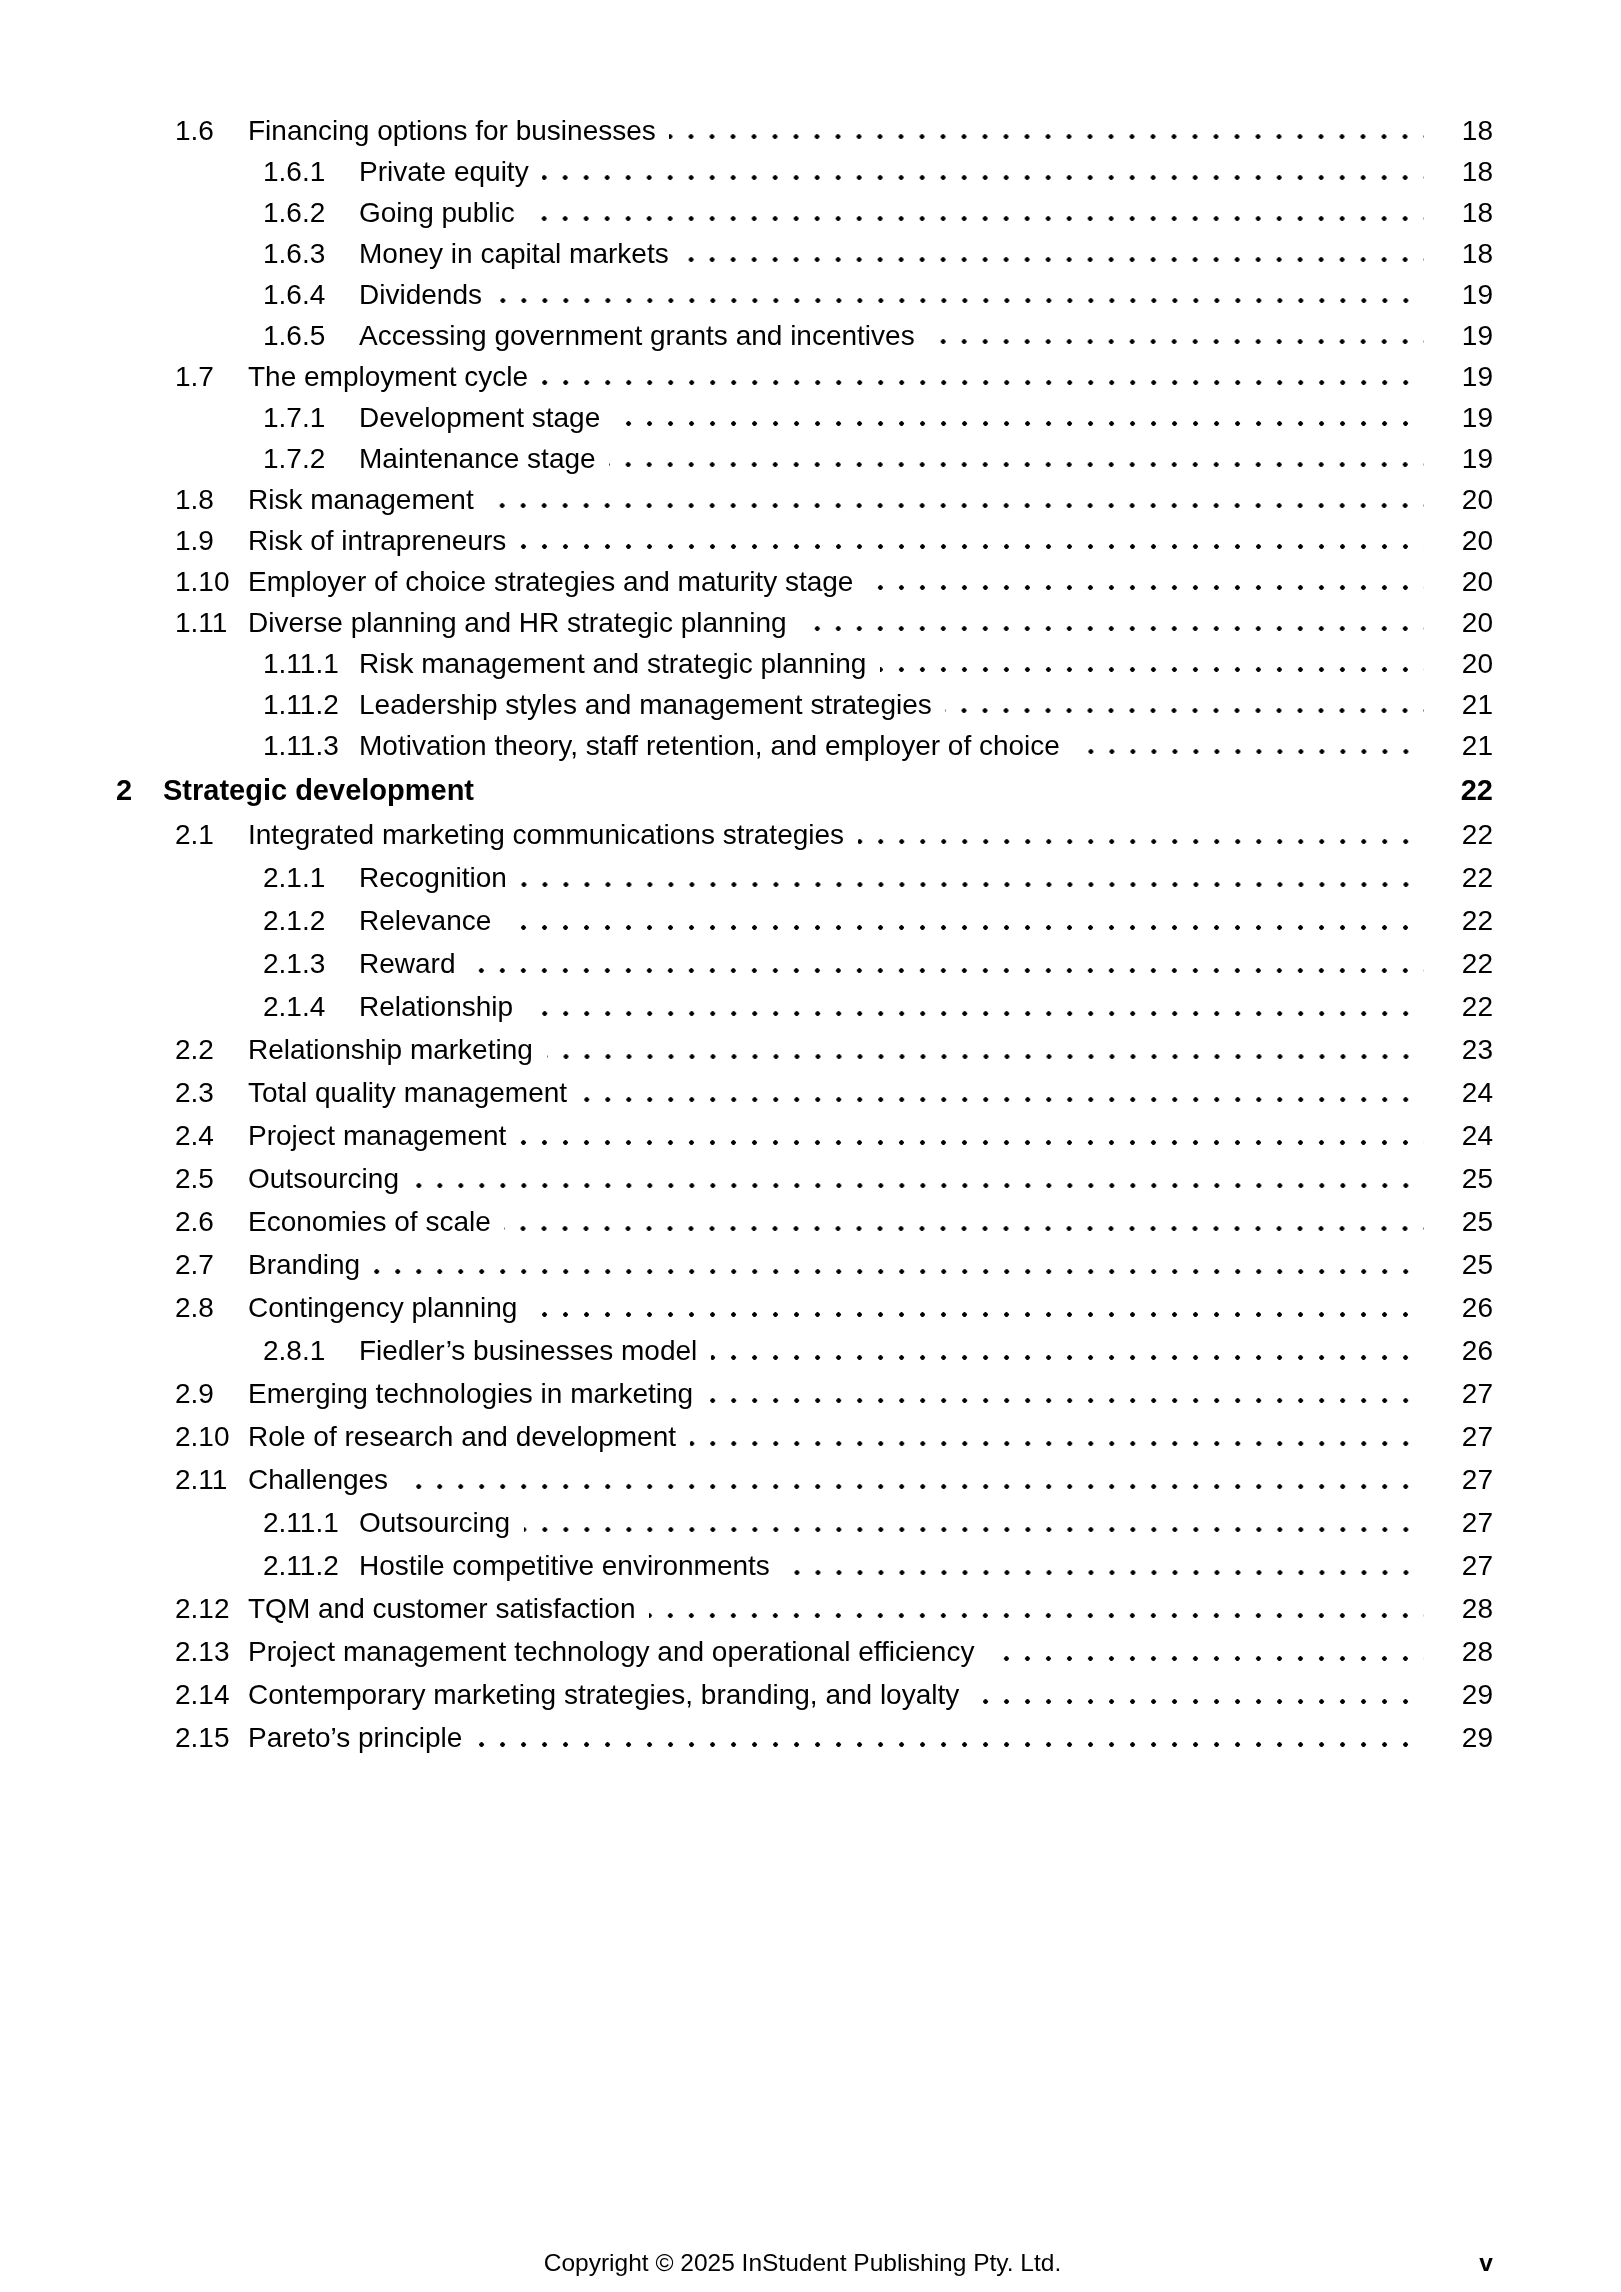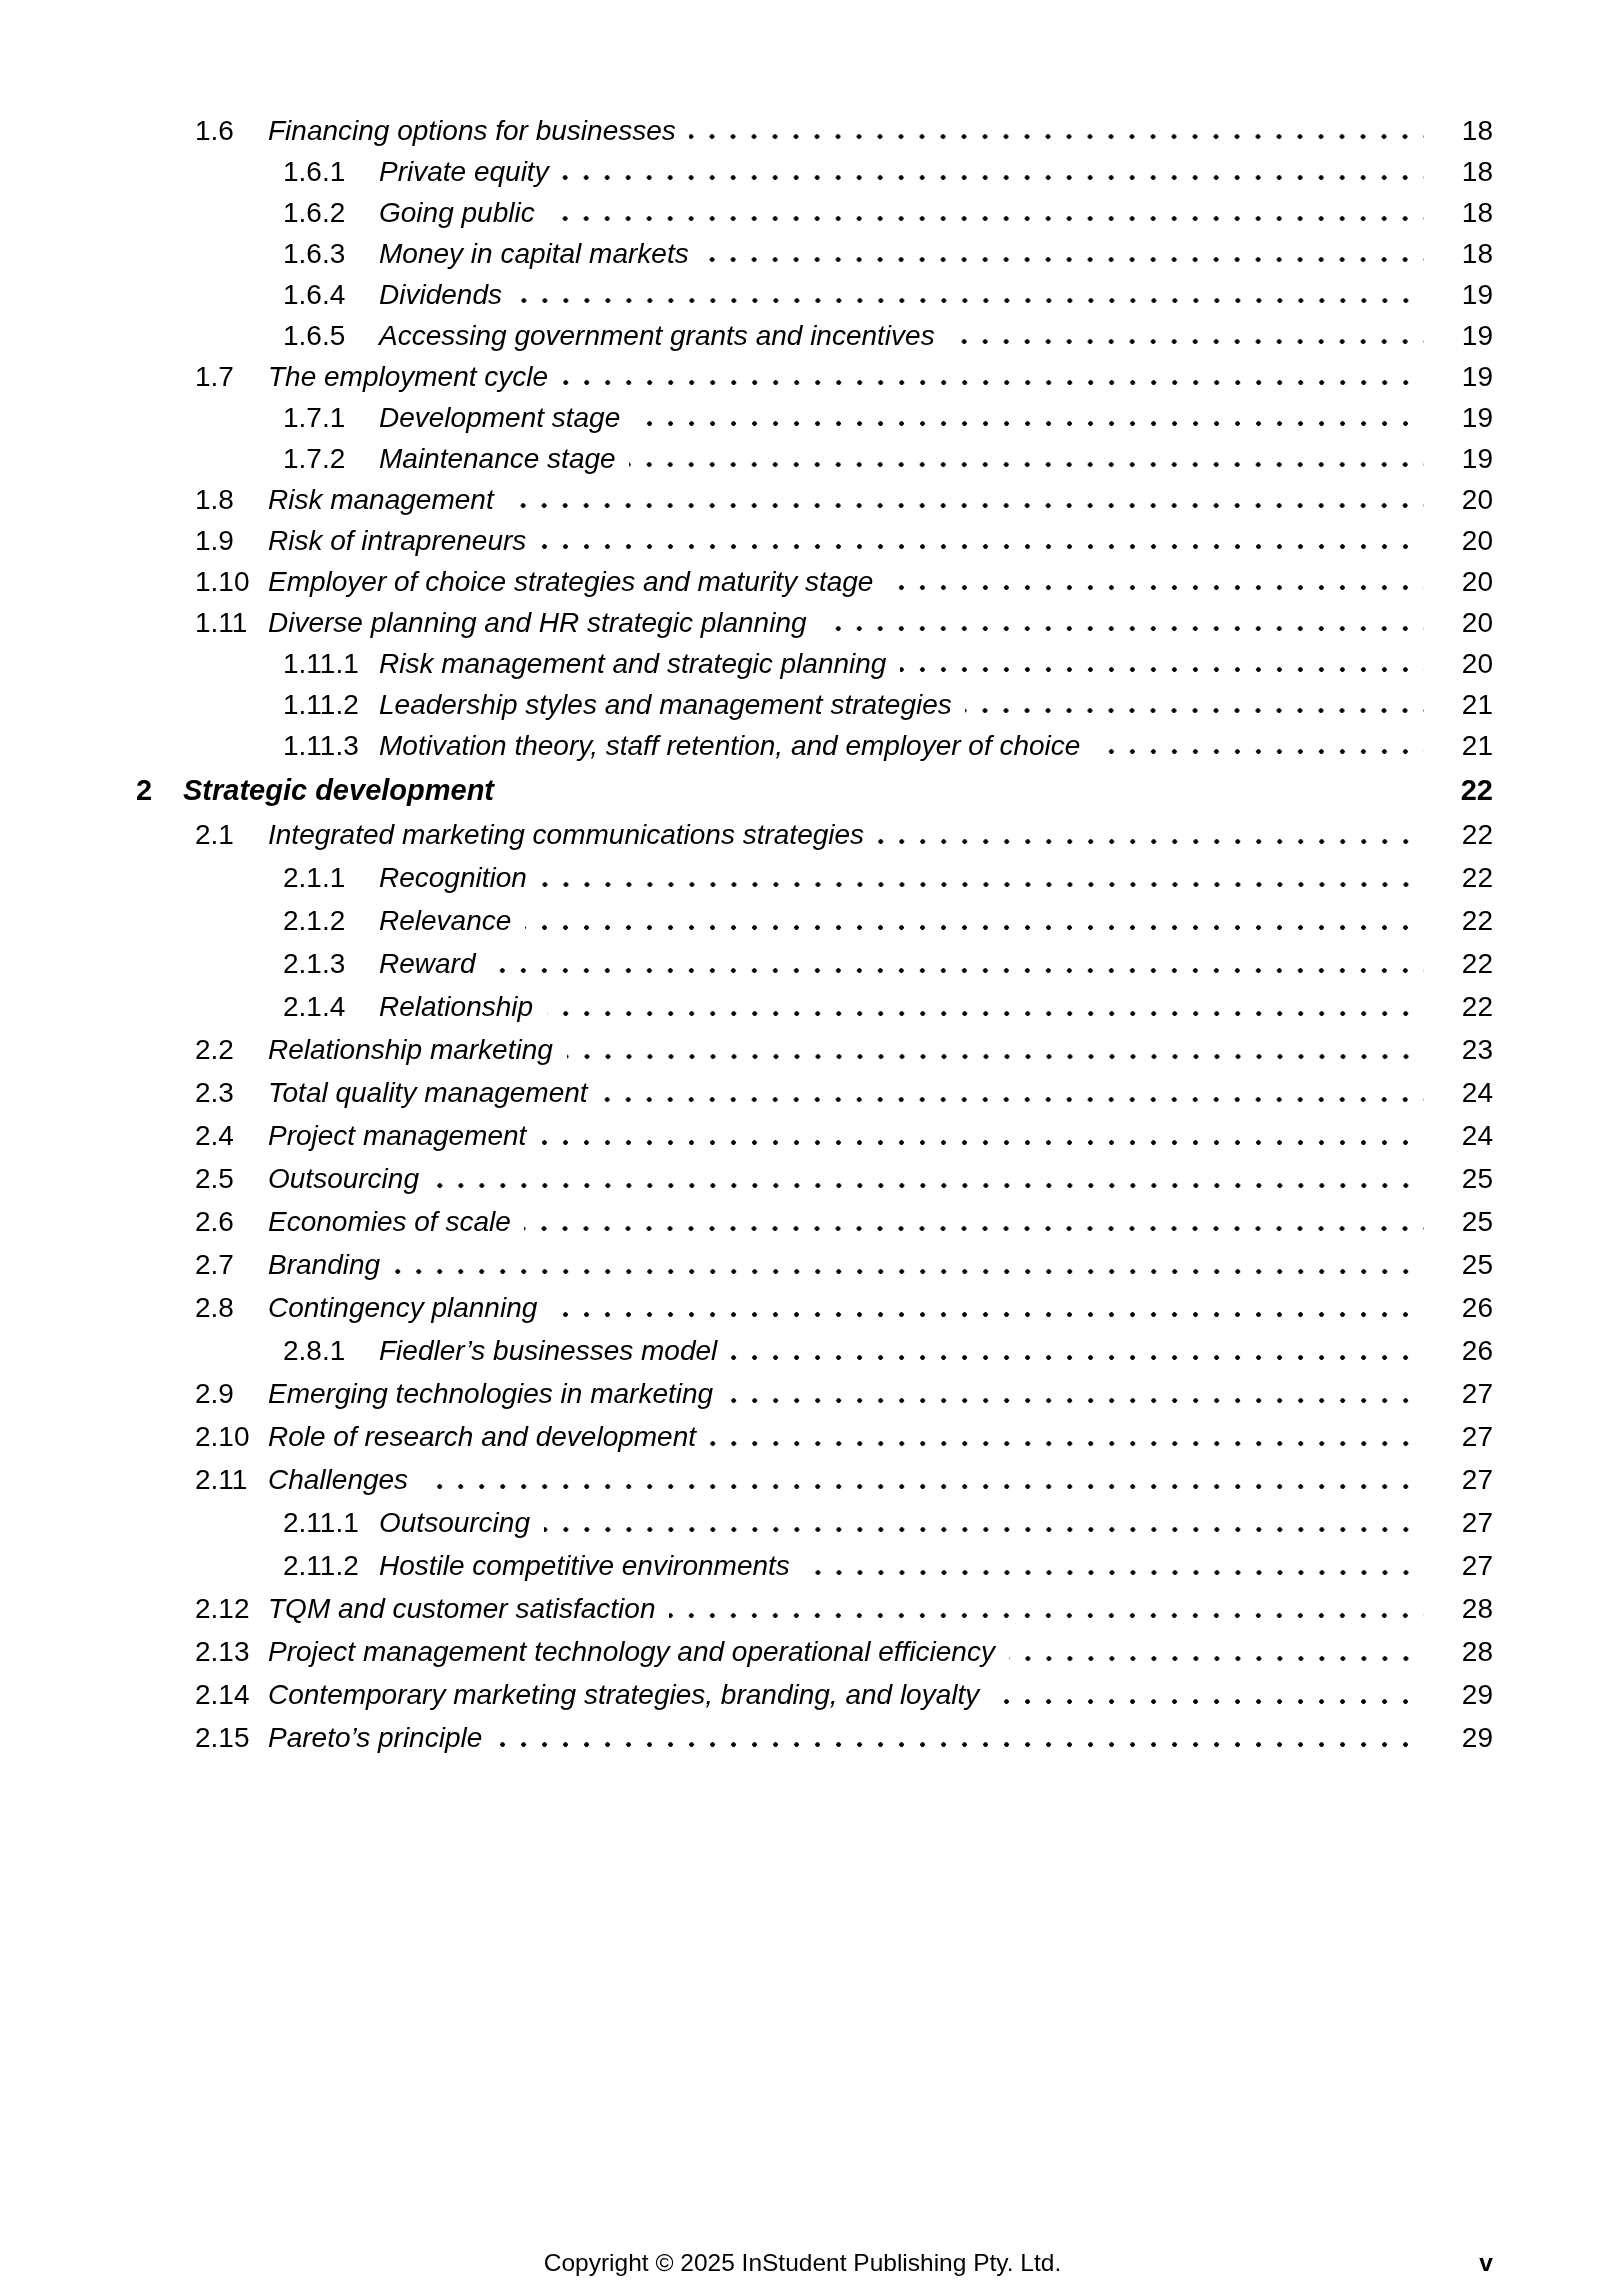--- a/index.html
+++ b/index.html
@@ -22,29 +22,28 @@
     top: 110px;
     width: 1377px;
   }
   .row {
     display: flex;
     height: 41px;
     line-height: 41px;
     font-size: 28px;
     white-space: nowrap;
     overflow: hidden;
-    margin-left: 20px;
   }
   .row.part2 {
     height: 43px;
     line-height: 43px;
     align-items: center;
   }
   .row .num { flex: 0 0 auto; }
-  .row .title { flex: 0 1 auto; font-style: italic; }
+  .row .title { flex: 0 1 auto; }
   .level-section { padding-left: 59px; }
   .level-section .num { width: 73px; }
   .level-subsection { padding-left: 147px; }
   .level-subsection .num { width: 96px; }
   .level-chapter {
     font-weight: bold;
     font-size: 29px;
     height: 45px;
     line-height: 45px;
     margin-top: 2px;

